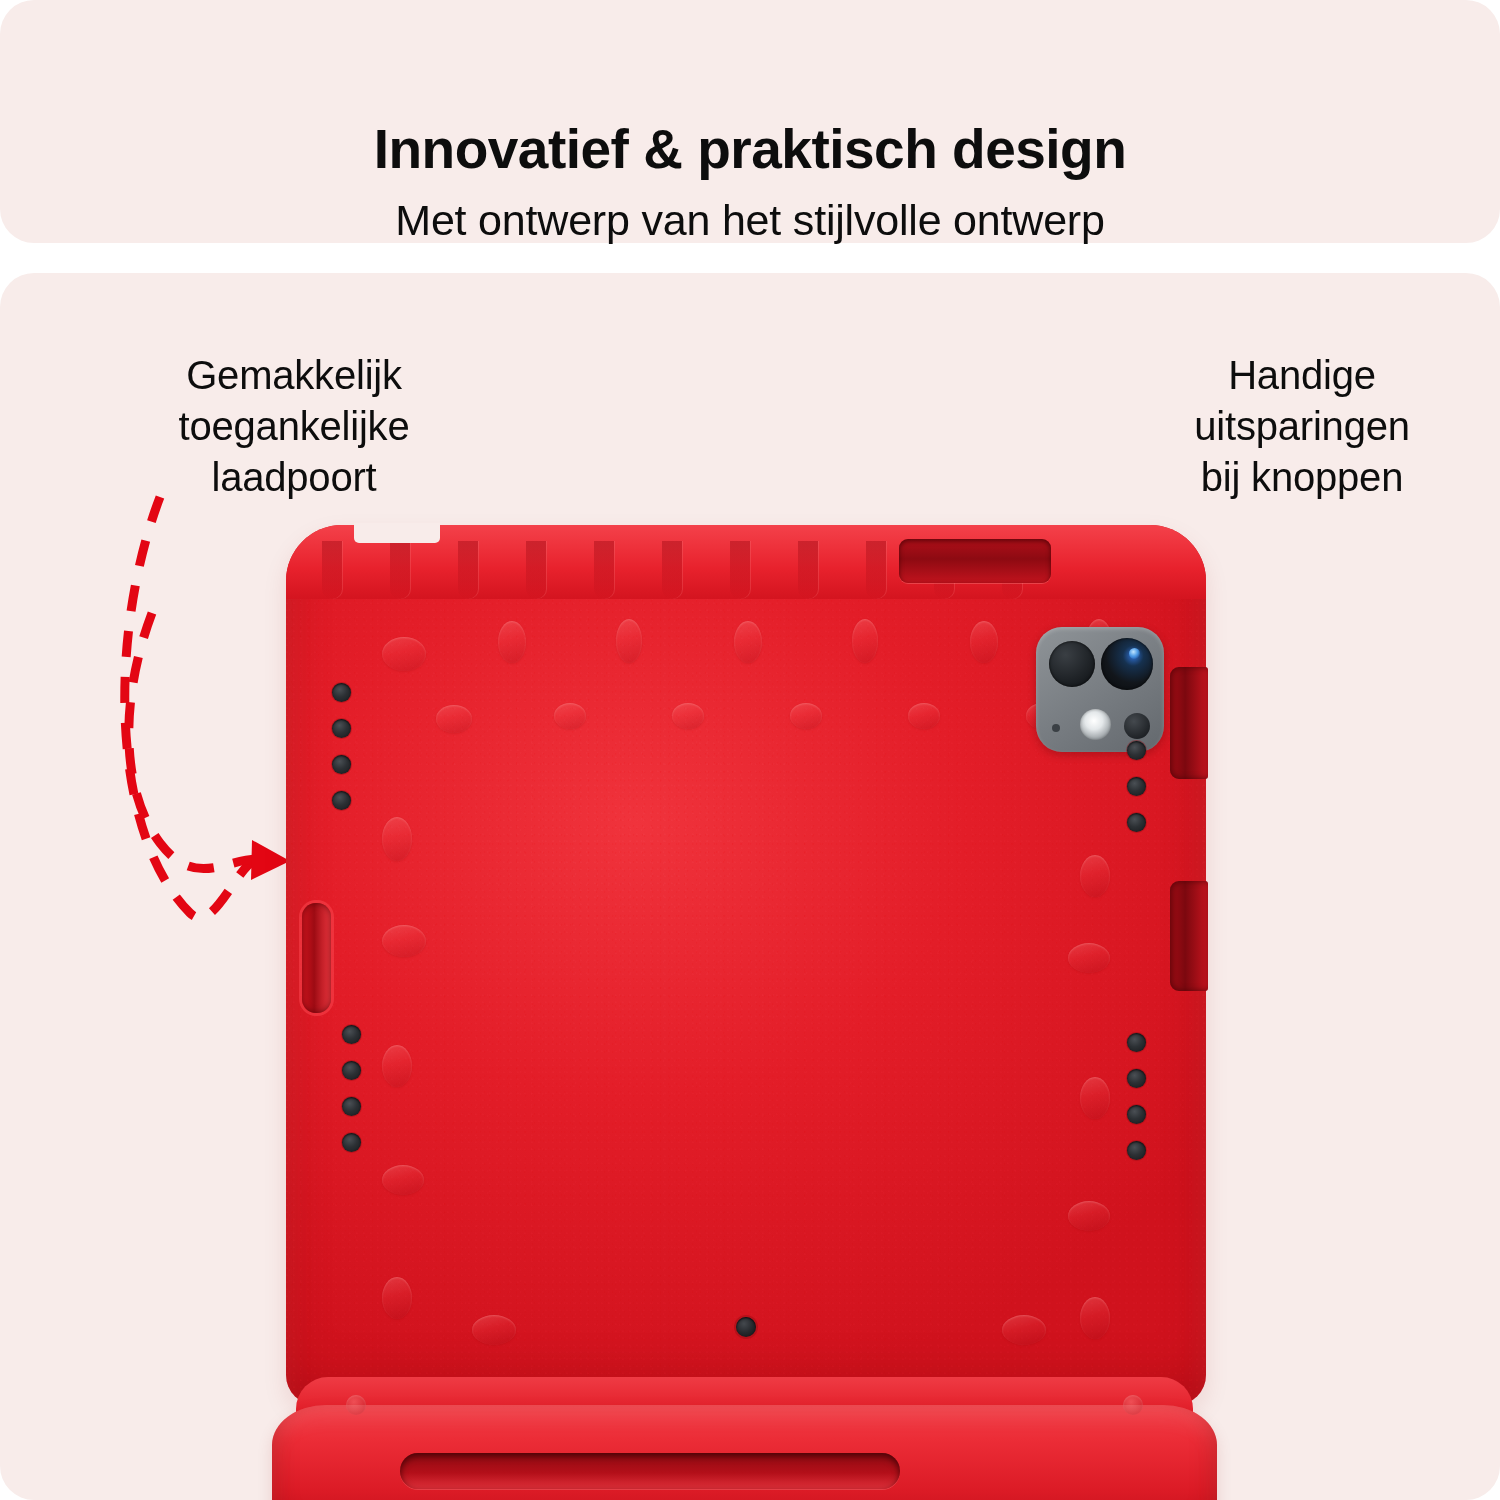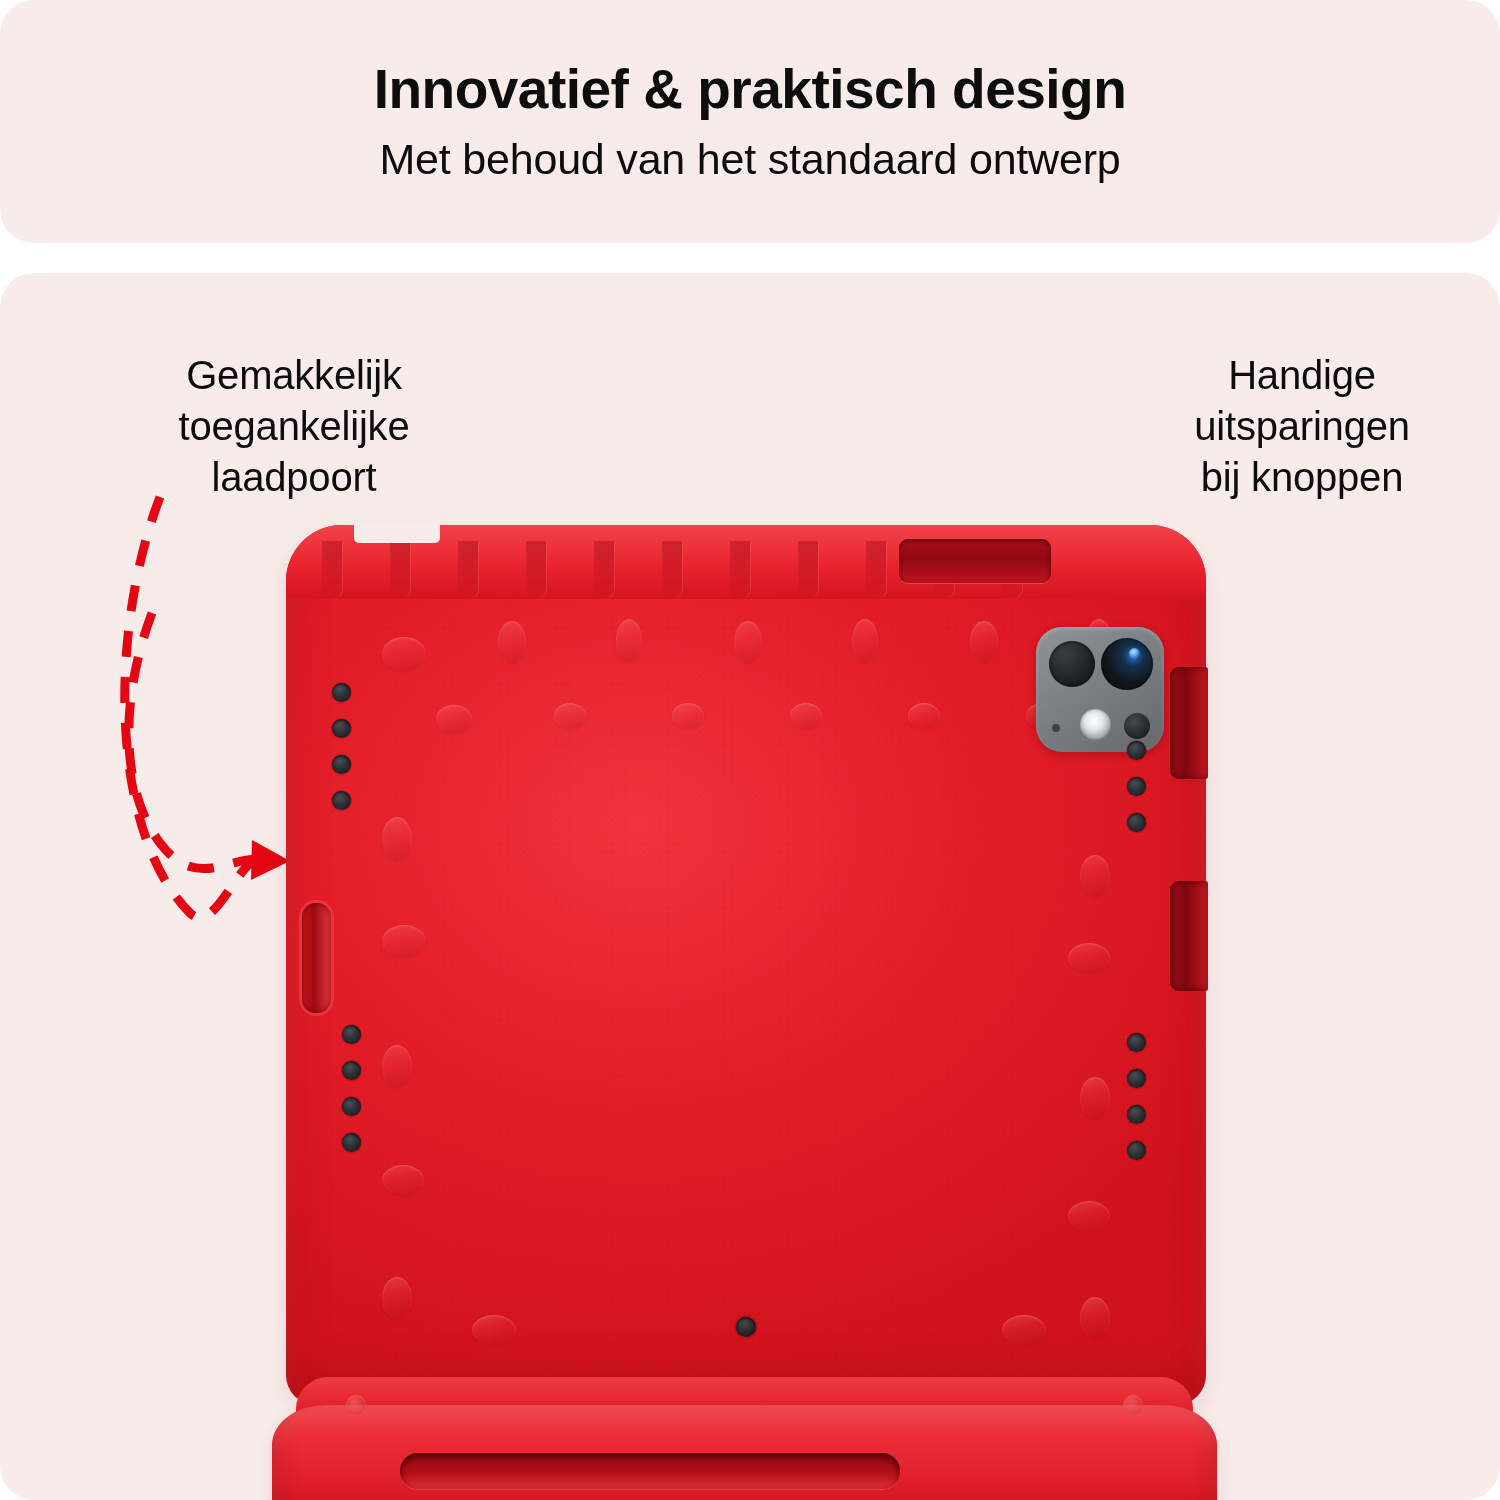--- a/index.html
+++ b/index.html
@@ -25,21 +25,21 @@
     position: absolute;
     left: 0;
     top: 0;
     width: 1500px;
     height: 243px;
     background: #f8ecea;
     border-radius: 34px;
     display: flex;
     flex-direction: column;
     align-items: center;
-    justify-content: center;
+    justify-content: flex-end;
   }
   .title {
     font-size: 55px;
     font-weight: 700;
     color: #0d0d0d;
     letter-spacing: -0.5px;
     line-height: 1.05;
     text-align: center;
   }
   .subtitle {
@@ -324,21 +324,21 @@
     box-shadow: inset 0 1px 2px rgba(255,170,170,0.30);
   }
 </style>
 </head>
 <body>
 
 <div id="page">
 
   <div class="panel-header">
     <div class="title">Innovatief &amp; praktisch design</div>
-    <div class="subtitle">Met behoud van het standaard ontwerp</div>
+    <div class="subtitle">Met ontwerp van het stijlvolle ontwerp</div>
   </div>
 
   <div class="panel-main">
 
     <div class="callout callout-charging">Gemakkelijk
 toegankelijke
 laadpoort</div>
 
     <div class="callout callout-buttons">Handige
 uitsparingen

